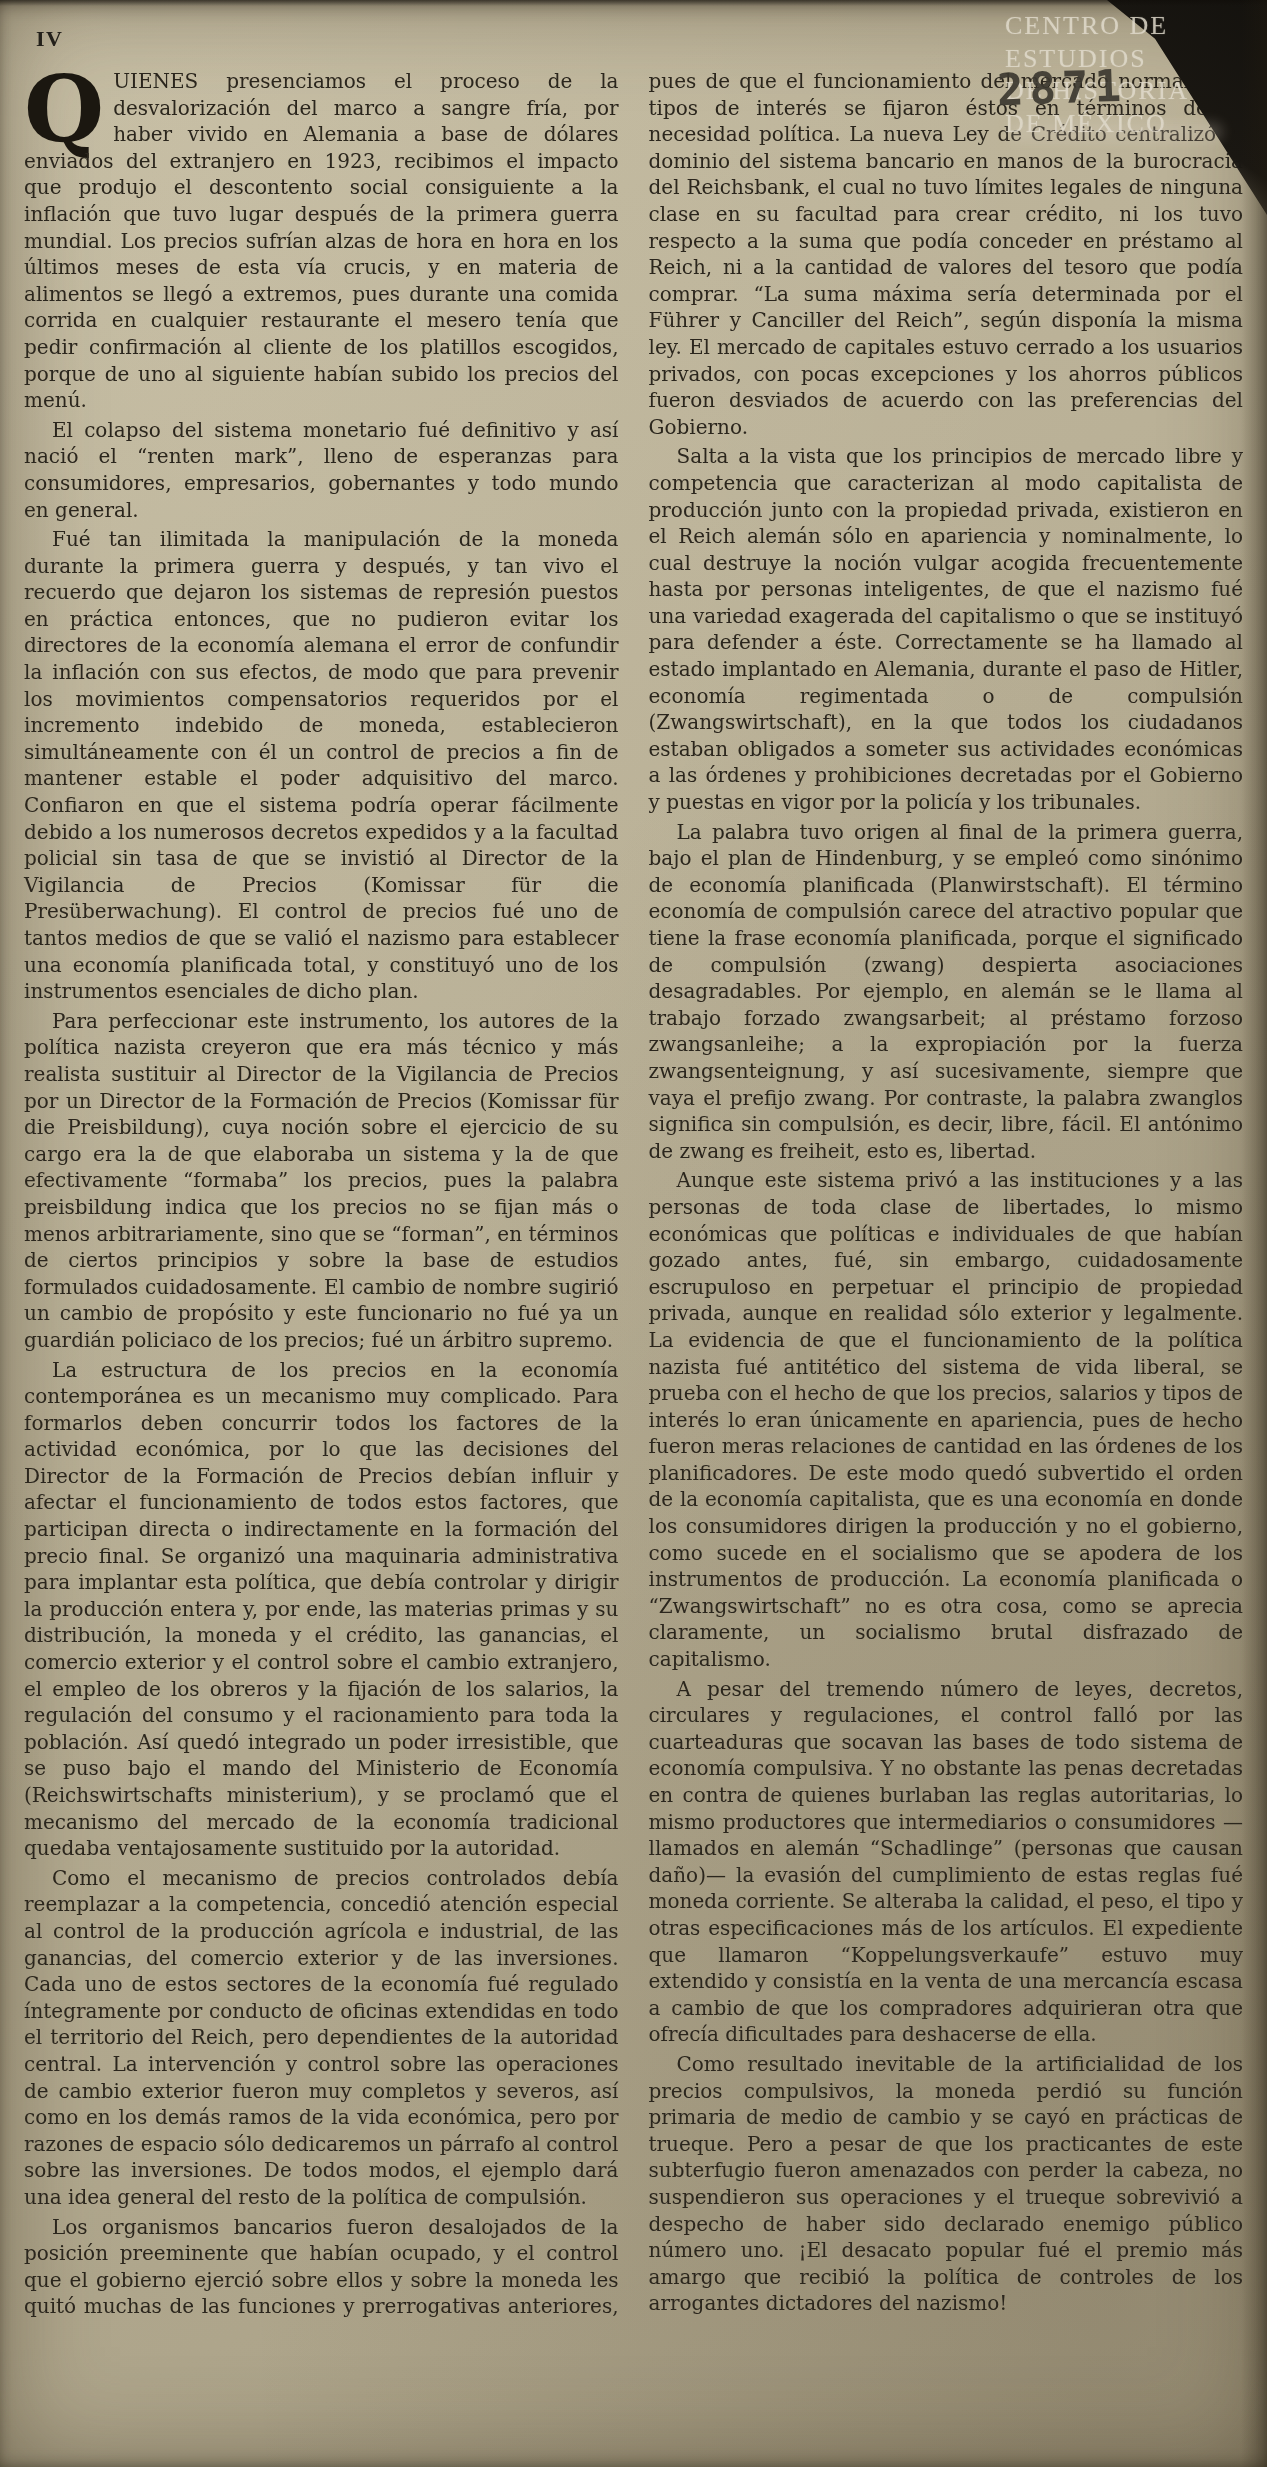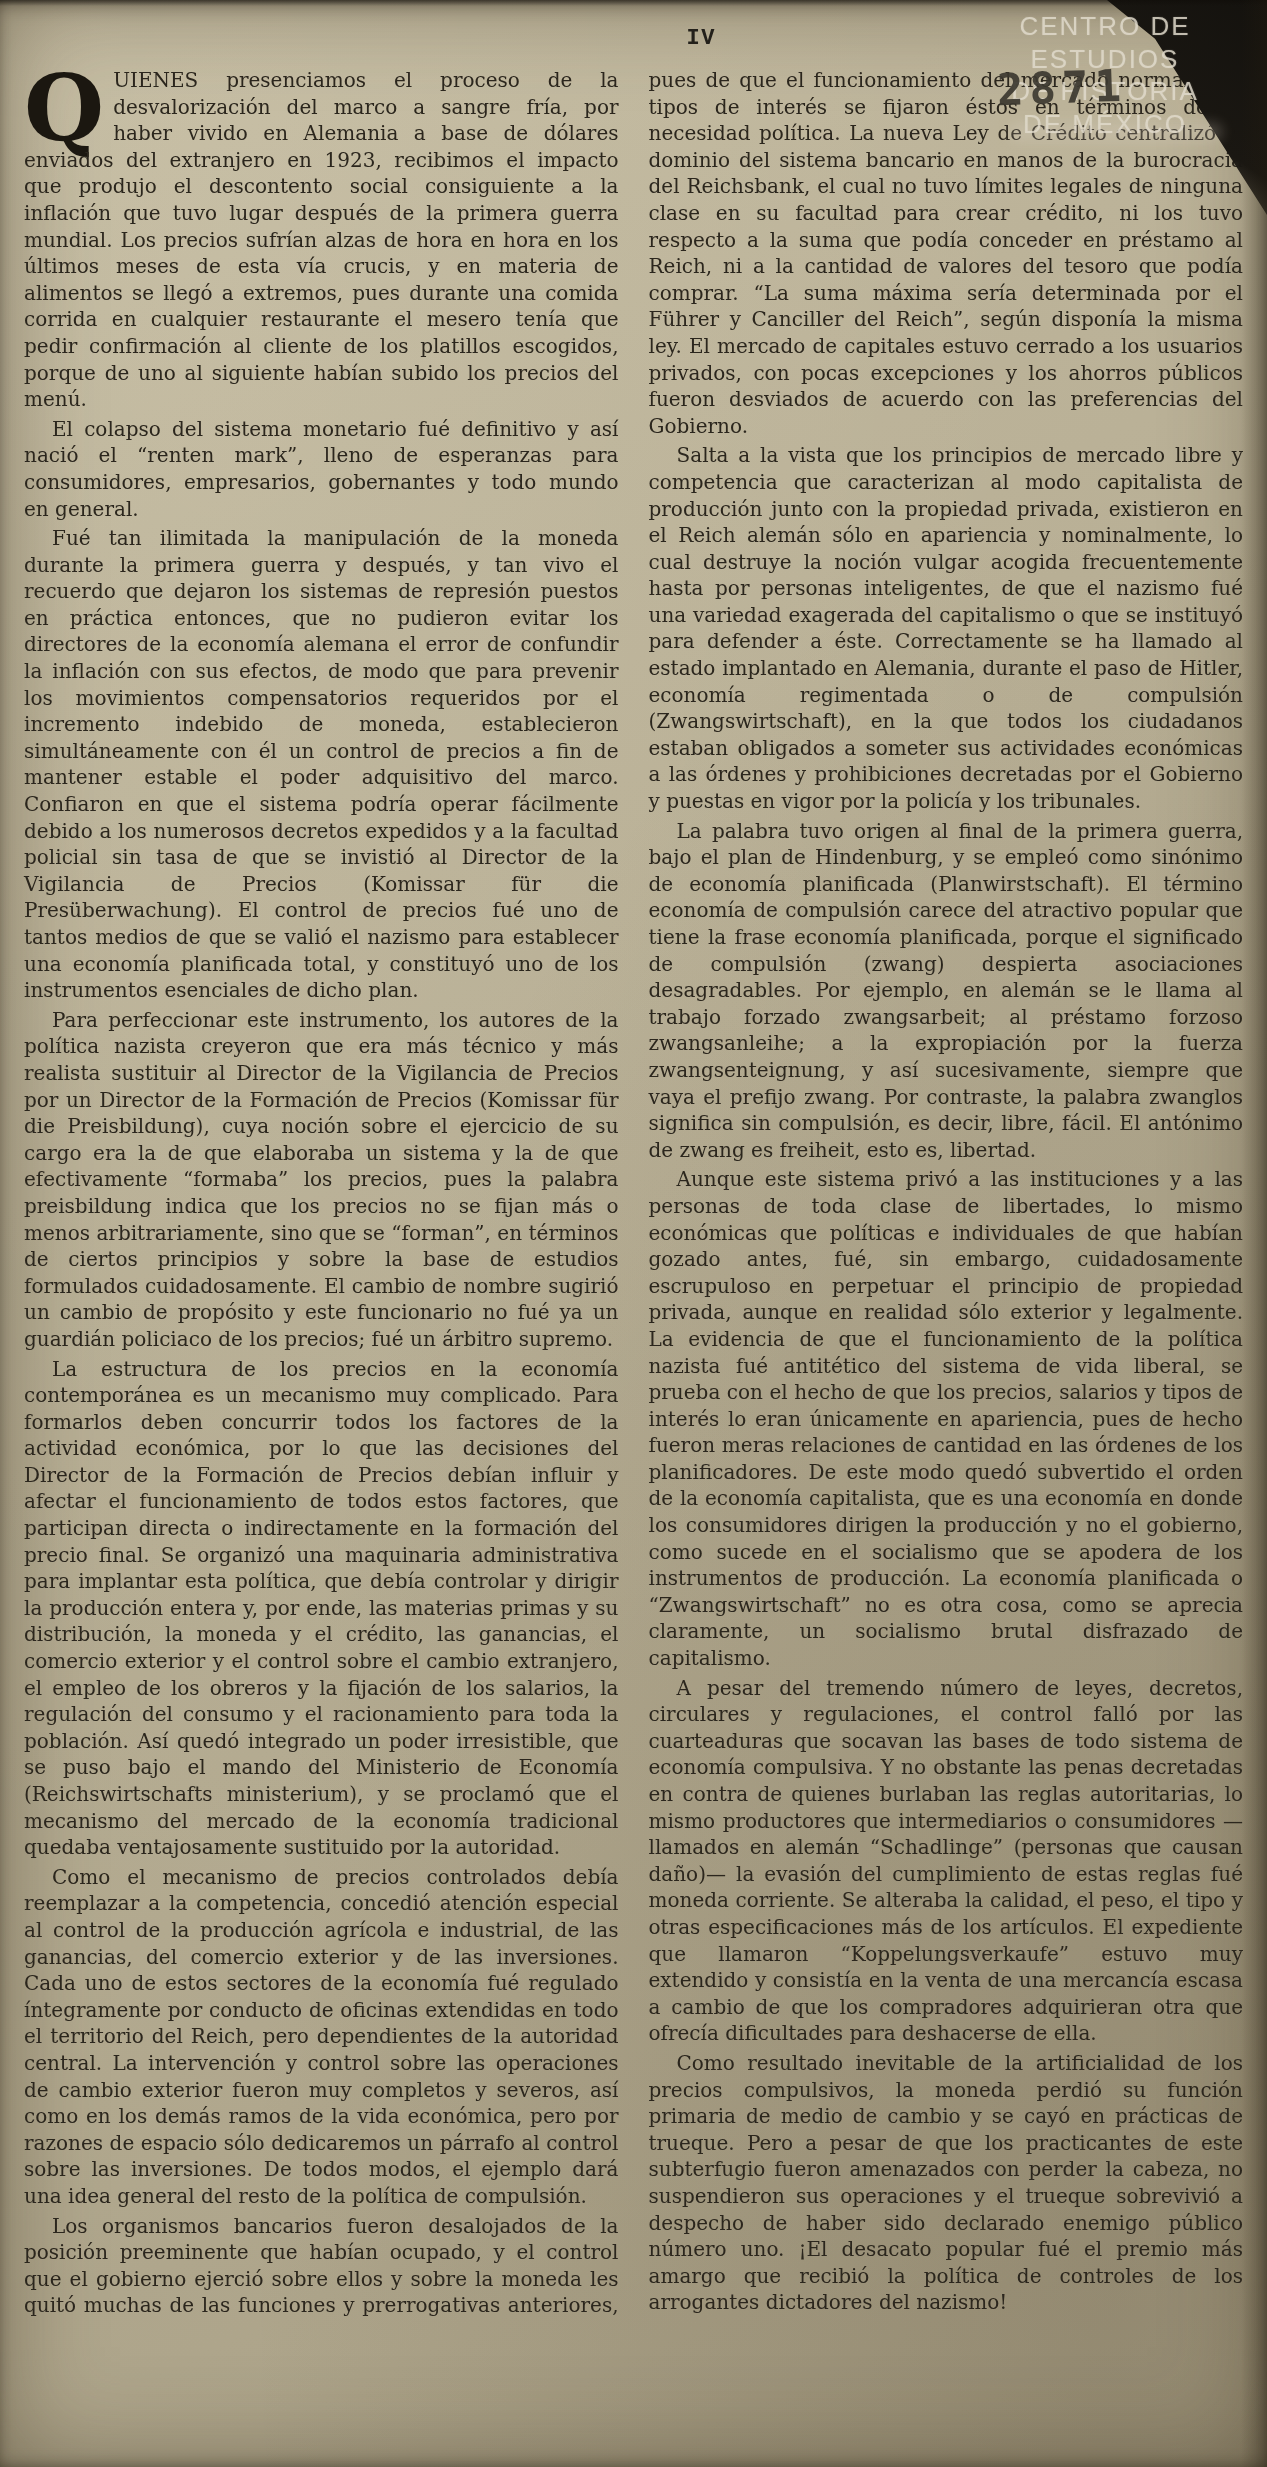--- a/index.html
+++ b/index.html
@@ -26,39 +26,39 @@
   .title{
     margin:0;font-style:italic;font-weight:bold;font-size:58px;letter-spacing:-1px;
     color:#1d1912;text-shadow:0.6px 0.6px 0 rgba(0,0,0,0.28);
   }
   .byline{
     width:790px;text-align:center;margin-top:16px;
     font-family:"DejaVu Sans","Liberation Sans",sans-serif;
     font-weight:bold;font-size:21px;letter-spacing:0.6px;color:#23201a;
   }
   .part{
-    width:680px;text-align:right;margin-top:10px;
-    font-family:Liberation Mono, monospace;
+    width:680px;text-align:left;margin-top:10px;
+    font-family:Liberation Serif, serif;
     font-weight:bold;font-size:22px;letter-spacing:1.5px;color:#23201a;
   }
   .article{
     margin:16px 24px 0 24px;
     column-count:2;column-gap:30px;
     text-align:justify;font-size:20px;line-height:1.33;
   }
   .article p{margin:0 0 3px 0;text-indent:28px;}
   .article p.first{text-indent:0;}
   .dropcap{
     float:left;font-size:92px;line-height:0.78;font-weight:bold;
     padding:6px 9px 0 0;color:#1b1710;
   }
   .bold{font-weight:normal;}
   .stamp{
-    position:absolute;top:10px;right:38px;width:248px;text-align:center;
-    font-family:Liberation Sans, sans-serif;
+    position:absolute;top:10px;right:14px;width:248px;text-align:left;
+    font-family:Liberation Serif, serif;
     font-size:26px;letter-spacing:2px;line-height:1.25;
     color:rgba(225,219,204,0.82);
     text-shadow:0 0 2px rgba(225,219,204,0.25);
   }
   .stamp span{display:block;}
   .stamp-number{
     position:absolute;top:62px;right:140px;
     font-family:"DejaVu Sans Mono","Liberation Mono",monospace;
     font-weight:bold;font-size:44px;letter-spacing:6px;
     color:rgba(60,56,48,0.92);transform:rotate(-2deg);

